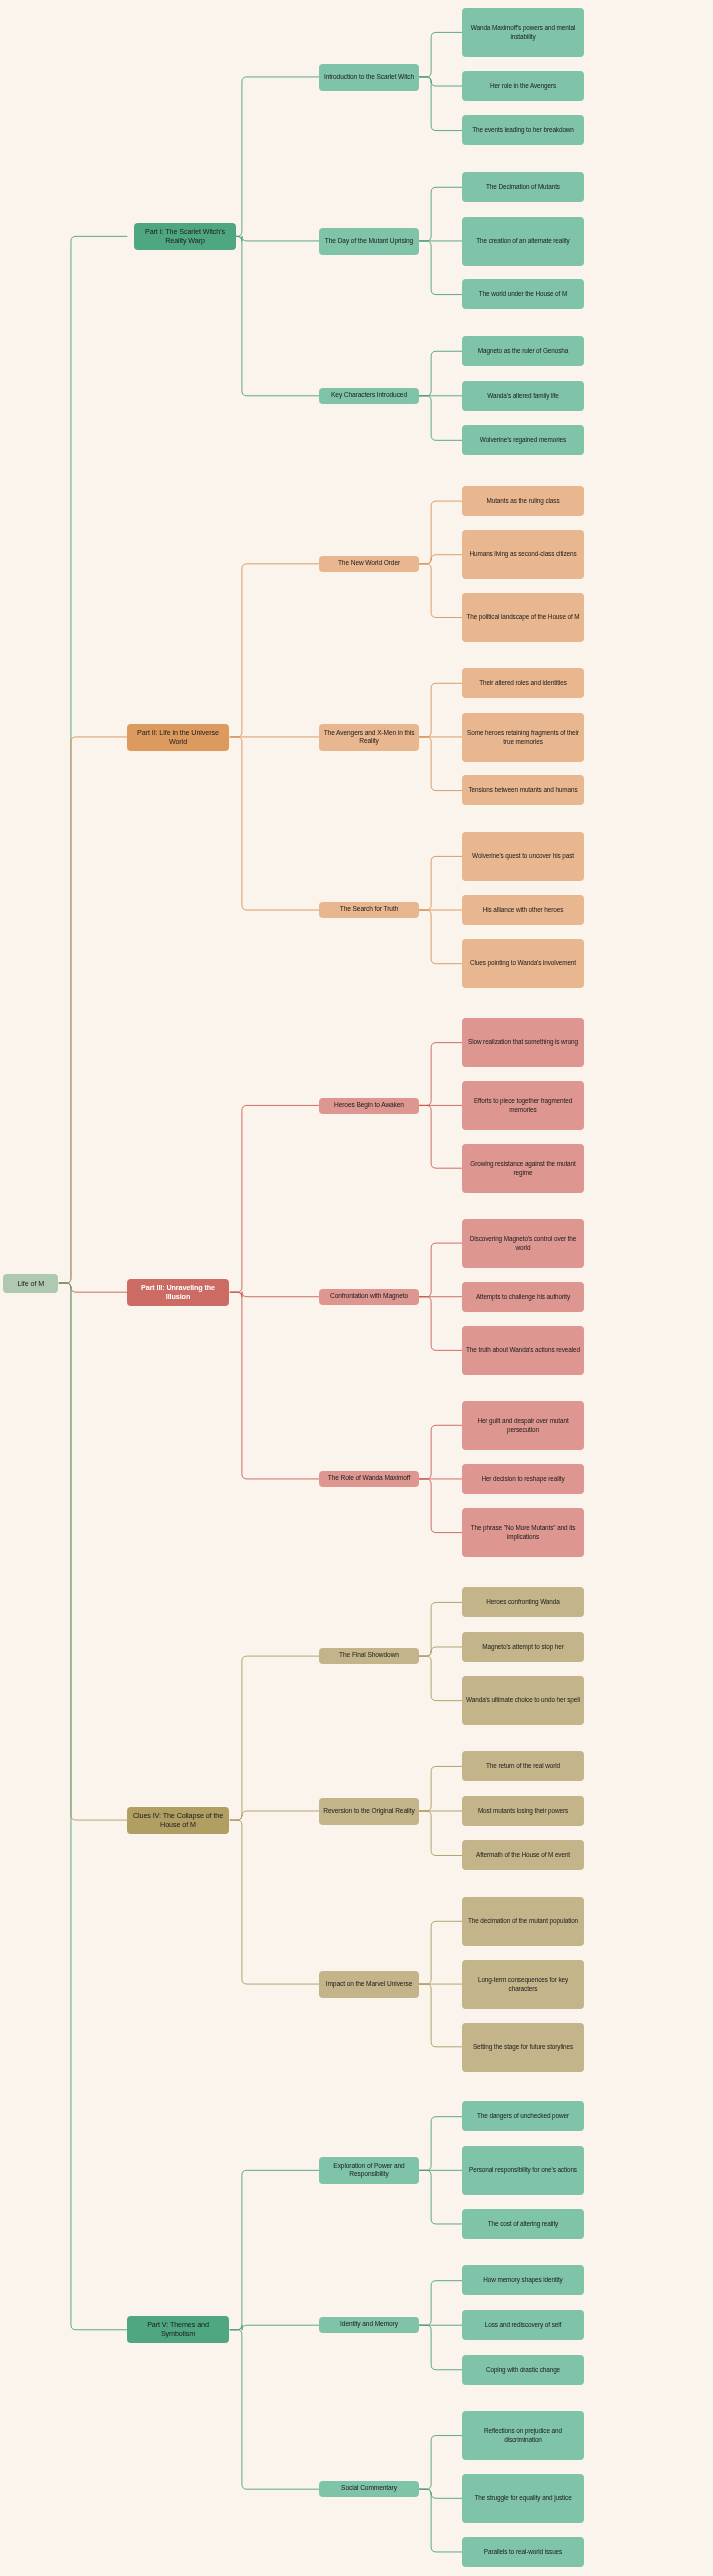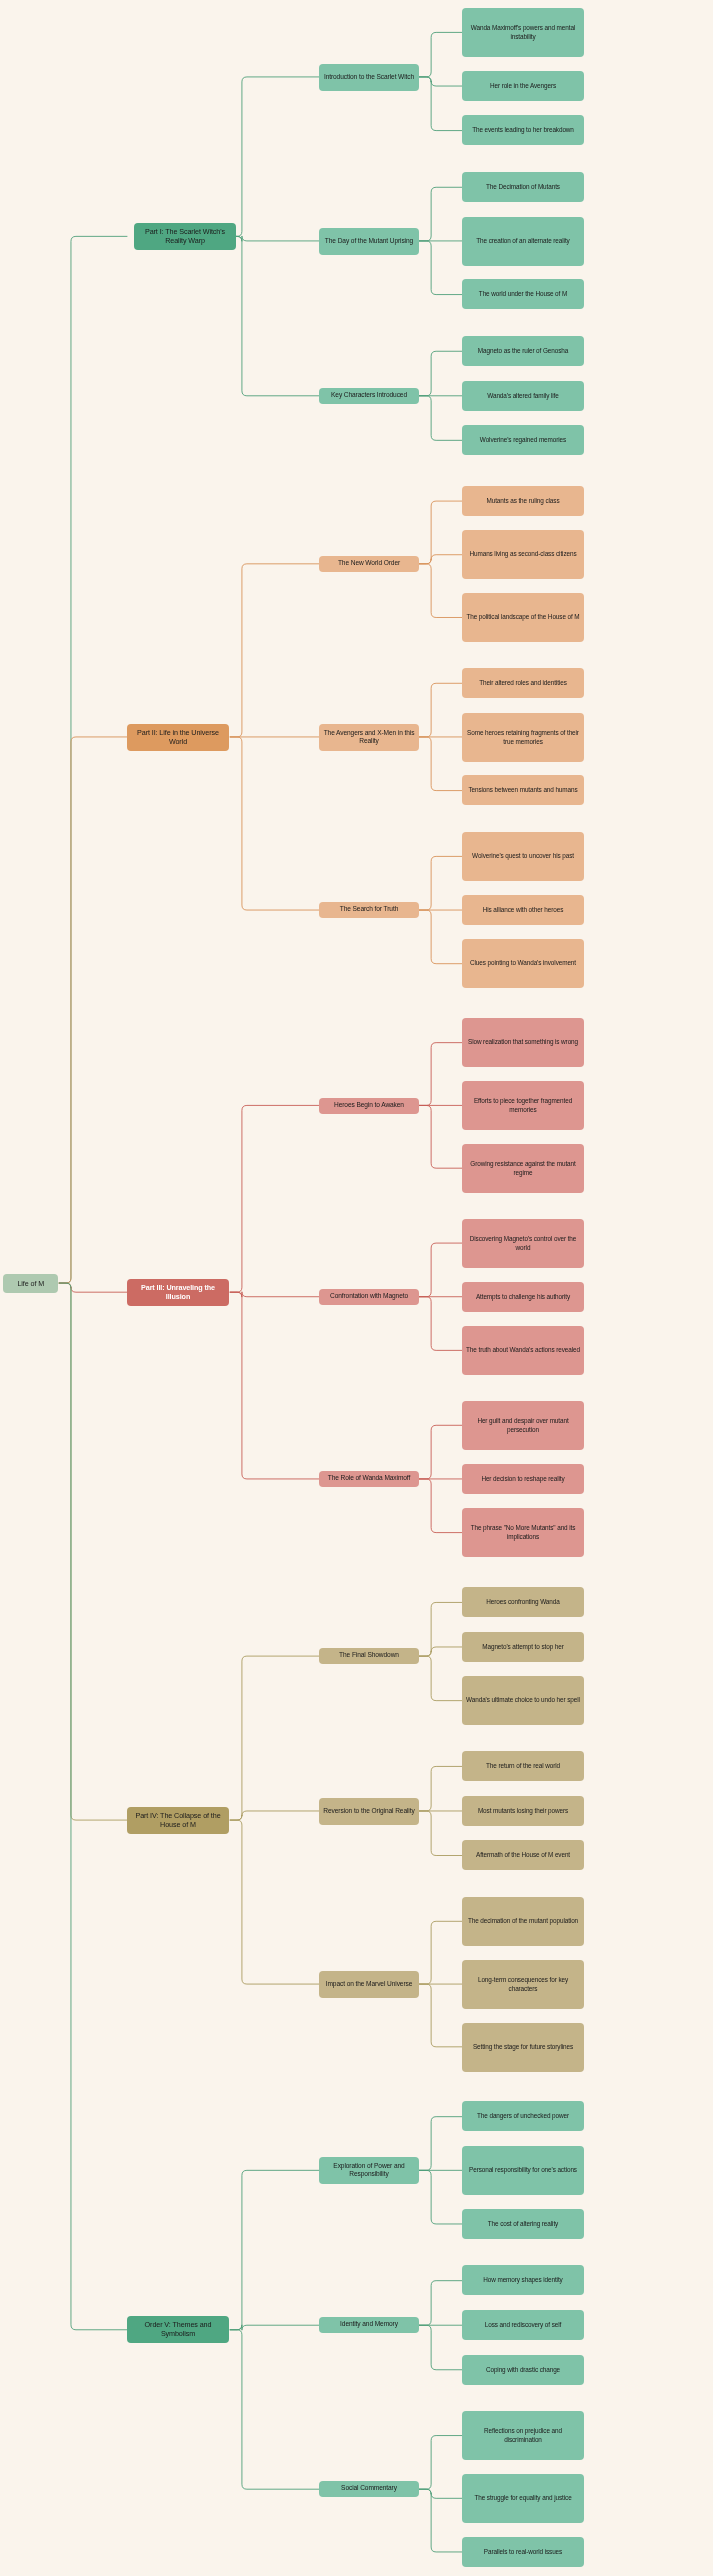--- a/index.html
+++ b/index.html
@@ -135,34 +135,34 @@
     <div class="node n-leaf" style="left: 462px; top: 1081px; width: 122px; height: 49px; background: rgb(221, 150, 144);">Efforts to piece together fragmented memories</div>
     <div class="node n-leaf" style="left: 462px; top: 1144px; width: 122px; height: 49px; background: rgb(221, 150, 144);">Growing resistance against the mutant regime</div>
     <div class="node n-branch" style="left: 319px; top: 1289px; width: 100px; height: 15.5px; background: rgb(221, 150, 144);">Confrontation with Magneto</div>
     <div class="node n-leaf" style="left: 462px; top: 1219px; width: 122px; height: 49px; background: rgb(221, 150, 144);">Discovering Magneto's control over the world</div>
     <div class="node n-leaf" style="left: 462px; top: 1282px; width: 122px; height: 30px; background: rgb(221, 150, 144);">Attempts to challenge his authority</div>
     <div class="node n-leaf" style="left: 462px; top: 1326px; width: 122px; height: 49px; background: rgb(221, 150, 144);">The truth about Wanda's actions revealed</div>
     <div class="node n-branch" style="left: 319px; top: 1471px; width: 100px; height: 15.5px; background: rgb(221, 150, 144);">The Role of Wanda Maximoff</div>
     <div class="node n-leaf" style="left: 462px; top: 1401px; width: 122px; height: 49px; background: rgb(221, 150, 144);">Her guilt and despair over mutant persecution</div>
     <div class="node n-leaf" style="left: 462px; top: 1464px; width: 122px; height: 30px; background: rgb(221, 150, 144);">Her decision to reshape reality</div>
     <div class="node n-leaf" style="left: 462px; top: 1508px; width: 122px; height: 49px; background: rgb(221, 150, 144);">The phrase "No More Mutants" and its implications</div>
-    <div class="node n-part" style="left: 127px; top: 1807px; width: 102px; height: 26.6px; background: rgb(176, 158, 99);">Part IV: The Collapse of the House of M</div>
+    <div class="node n-part" style="left: 127px; top: 1807px; width: 102px; height: 26.6px; background: rgb(176, 158, 99);">Clues IV: The Collapse of the House of M</div>
     <div class="node n-branch" style="left: 319px; top: 1648px; width: 100px; height: 15.5px; background: rgb(196, 180, 137);">The Final Showdown</div>
     <div class="node n-leaf" style="left: 462px; top: 1587px; width: 122px; height: 30px; background: rgb(196, 180, 137);">Heroes confronting Wanda</div>
     <div class="node n-leaf" style="left: 462px; top: 1632px; width: 122px; height: 30px; background: rgb(196, 180, 137);">Magneto's attempt to stop her</div>
     <div class="node n-leaf" style="left: 462px; top: 1676px; width: 122px; height: 49px; background: rgb(196, 180, 137);">Wanda's ultimate choice to undo her spell</div>
     <div class="node n-branch" style="left: 319px; top: 1798px; width: 100px; height: 26.6px; background: rgb(196, 180, 137);">Reversion to the Original Reality</div>
     <div class="node n-leaf" style="left: 462px; top: 1751px; width: 122px; height: 30px; background: rgb(196, 180, 137);">The return of the real world</div>
     <div class="node n-leaf" style="left: 462px; top: 1796px; width: 122px; height: 30px; background: rgb(196, 180, 137);">Most mutants losing their powers</div>
     <div class="node n-leaf" style="left: 462px; top: 1840px; width: 122px; height: 30px; background: rgb(196, 180, 137);">Aftermath of the House of M event</div>
     <div class="node n-branch" style="left: 319px; top: 1971px; width: 100px; height: 26.6px; background: rgb(196, 180, 137);">Impact on the Marvel Universe</div>
     <div class="node n-leaf" style="left: 462px; top: 1897px; width: 122px; height: 49px; background: rgb(196, 180, 137);">The decimation of the mutant population</div>
     <div class="node n-leaf" style="left: 462px; top: 1960px; width: 122px; height: 49px; background: rgb(196, 180, 137);">Long-term consequences for key characters</div>
     <div class="node n-leaf" style="left: 462px; top: 2023px; width: 122px; height: 49px; background: rgb(196, 180, 137);">Setting the stage for future storylines</div>
-    <div class="node n-part" style="left: 127px; top: 2316px; width: 102px; height: 26.6px; background: rgb(79, 167, 130);">Order V: Themes and Symbolism</div>
+    <div class="node n-part" style="left: 127px; top: 2316px; width: 102px; height: 26.6px; background: rgb(79, 167, 130);">Part V: Themes and Symbolism</div>
     <div class="node n-branch" style="left: 319px; top: 2157px; width: 100px; height: 26.6px; background: rgb(127, 195, 168);">Exploration of Power and Responsibility</div>
     <div class="node n-leaf" style="left: 462px; top: 2101px; width: 122px; height: 30px; background: rgb(127, 195, 168);">The dangers of unchecked power</div>
     <div class="node n-leaf" style="left: 462px; top: 2146px; width: 122px; height: 49px; background: rgb(127, 195, 168);">Personal responsibility for one's actions</div>
     <div class="node n-leaf" style="left: 462px; top: 2209px; width: 122px; height: 30px; background: rgb(127, 195, 168);">The cost of altering reality</div>
     <div class="node n-branch" style="left: 319px; top: 2317px; width: 100px; height: 15.5px; background: rgb(127, 195, 168);">Identity and Memory</div>
     <div class="node n-leaf" style="left: 462px; top: 2265px; width: 122px; height: 30px; background: rgb(127, 195, 168);">How memory shapes identity</div>
     <div class="node n-leaf" style="left: 462px; top: 2310px; width: 122px; height: 30px; background: rgb(127, 195, 168);">Loss and rediscovery of self</div>
     <div class="node n-leaf" style="left: 462px; top: 2355px; width: 122px; height: 30px; background: rgb(127, 195, 168);">Coping with drastic change</div>
     <div class="node n-branch" style="left: 319px; top: 2481px; width: 100px; height: 15.5px; background: rgb(127, 195, 168);">Social Commentary</div>
     <div class="node n-leaf" style="left: 462px; top: 2411px; width: 122px; height: 49px; background: rgb(127, 195, 168);">Reflections on prejudice and discrimination</div>

